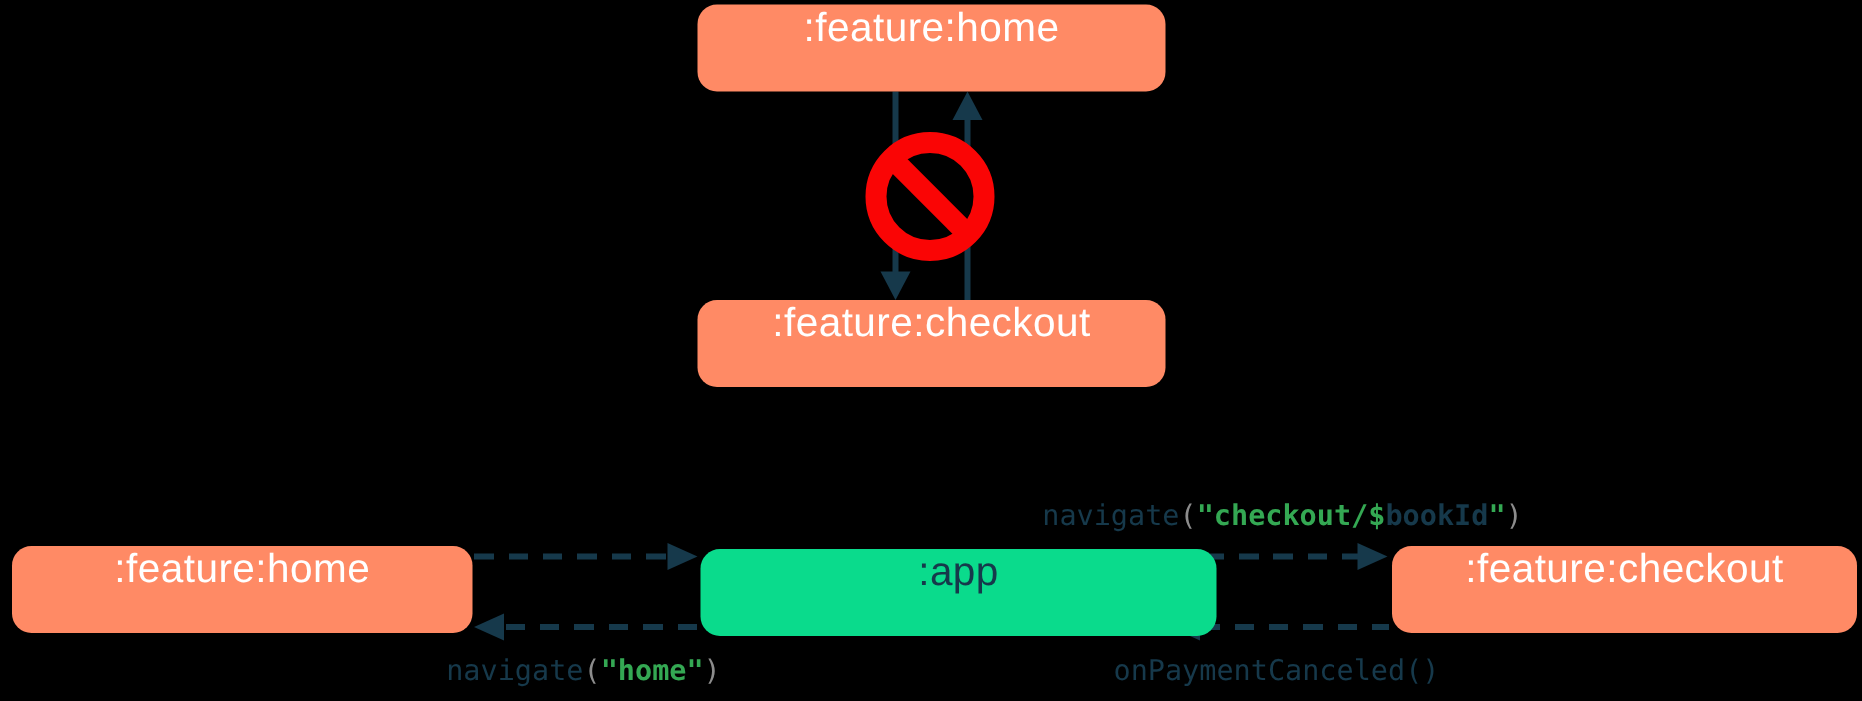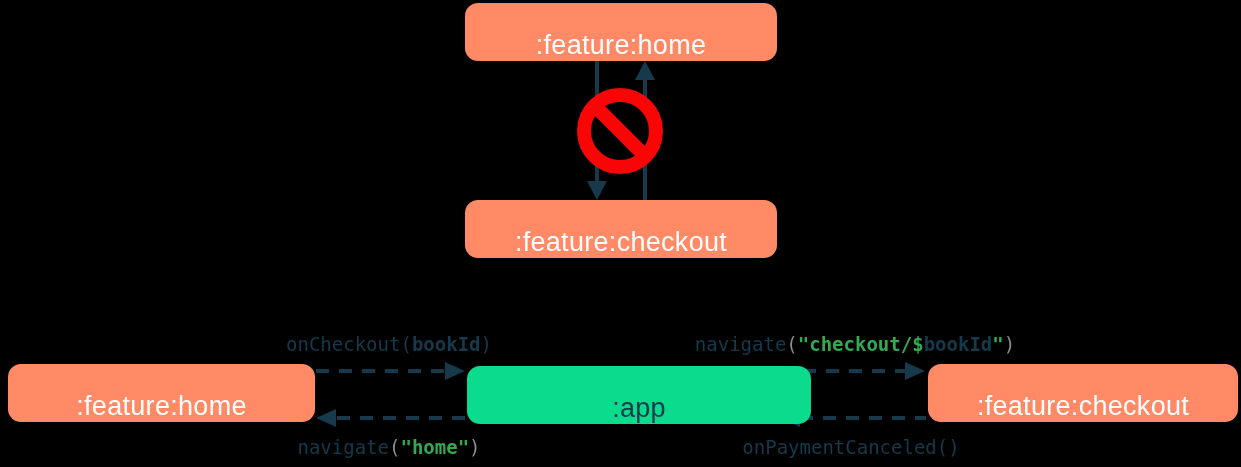--- a/index.html
+++ b/index.html
@@ -18,21 +18,21 @@
     width:1241px;height:467px;
     background:var(--bg);
     overflow:hidden;
     font-family:"Liberation Sans", sans-serif;
   }
   
   .box{
     position:absolute;
     height:58px;
     border-radius:13px;
-    display:flex;align-items:flex-end;justify-content:center;
+    display:flex;align-items:flex-start;justify-content:center;
     font-size:27px;
     letter-spacing:0.3px;
     z-index:3;
   }
   .box.salmon{background:var(--salmon);color:var(--white);}
   .box.green{background:var(--green);color:var(--navy);}
 
   
   .vline{position:absolute;width:4px;background:var(--navy);z-index:1;}
   .tri{position:absolute;width:0;height:0;z-index:1;}
@@ -124,21 +124,20 @@
 
   <div class="dash" style="left:337px;top:416px;width:128px;"></div>
   <div class="tri tri-left" style="left:316px;top:409px;"></div>
 
   <div class="dash" style="left:780px;top:369px;width:126px;"></div>
   <div class="tri tri-right" style="left:905px;top:362px;"></div>
 
   <div class="dash" style="left:800px;top:416px;width:126px;"></div>
   <div class="tri tri-left" style="left:780px;top:409px;"></div>
 
-  <div class="code-label" style="left:139px;top:333px;"><span class="c-navy">onCheckout</span><span class="c-navy">(</span><span class="c-navy b">bookId</span><span class="c-navy">)</span></div>
 
   <div class="code-label" style="left:605px;top:333px;"><span class="c-navy">navigate</span><span class="c-gray">(</span><span class="c-green">"checkout/$</span><span class="c-navy b">bookId</span><span class="c-green">"</span><span class="c-gray">)</span></div>
 
   <div class="code-label" style="left:139px;top:436px;"><span class="c-navy">navigate</span><span class="c-gray">(</span><span class="c-green">"home"</span><span class="c-gray">)</span></div>
 
   <div class="code-label" style="left:601px;top:436px;"><span class="c-navy">onPaymentCanceled</span><span class="c-navy">()</span></div>
 
 </div>
 
 </body></html>

